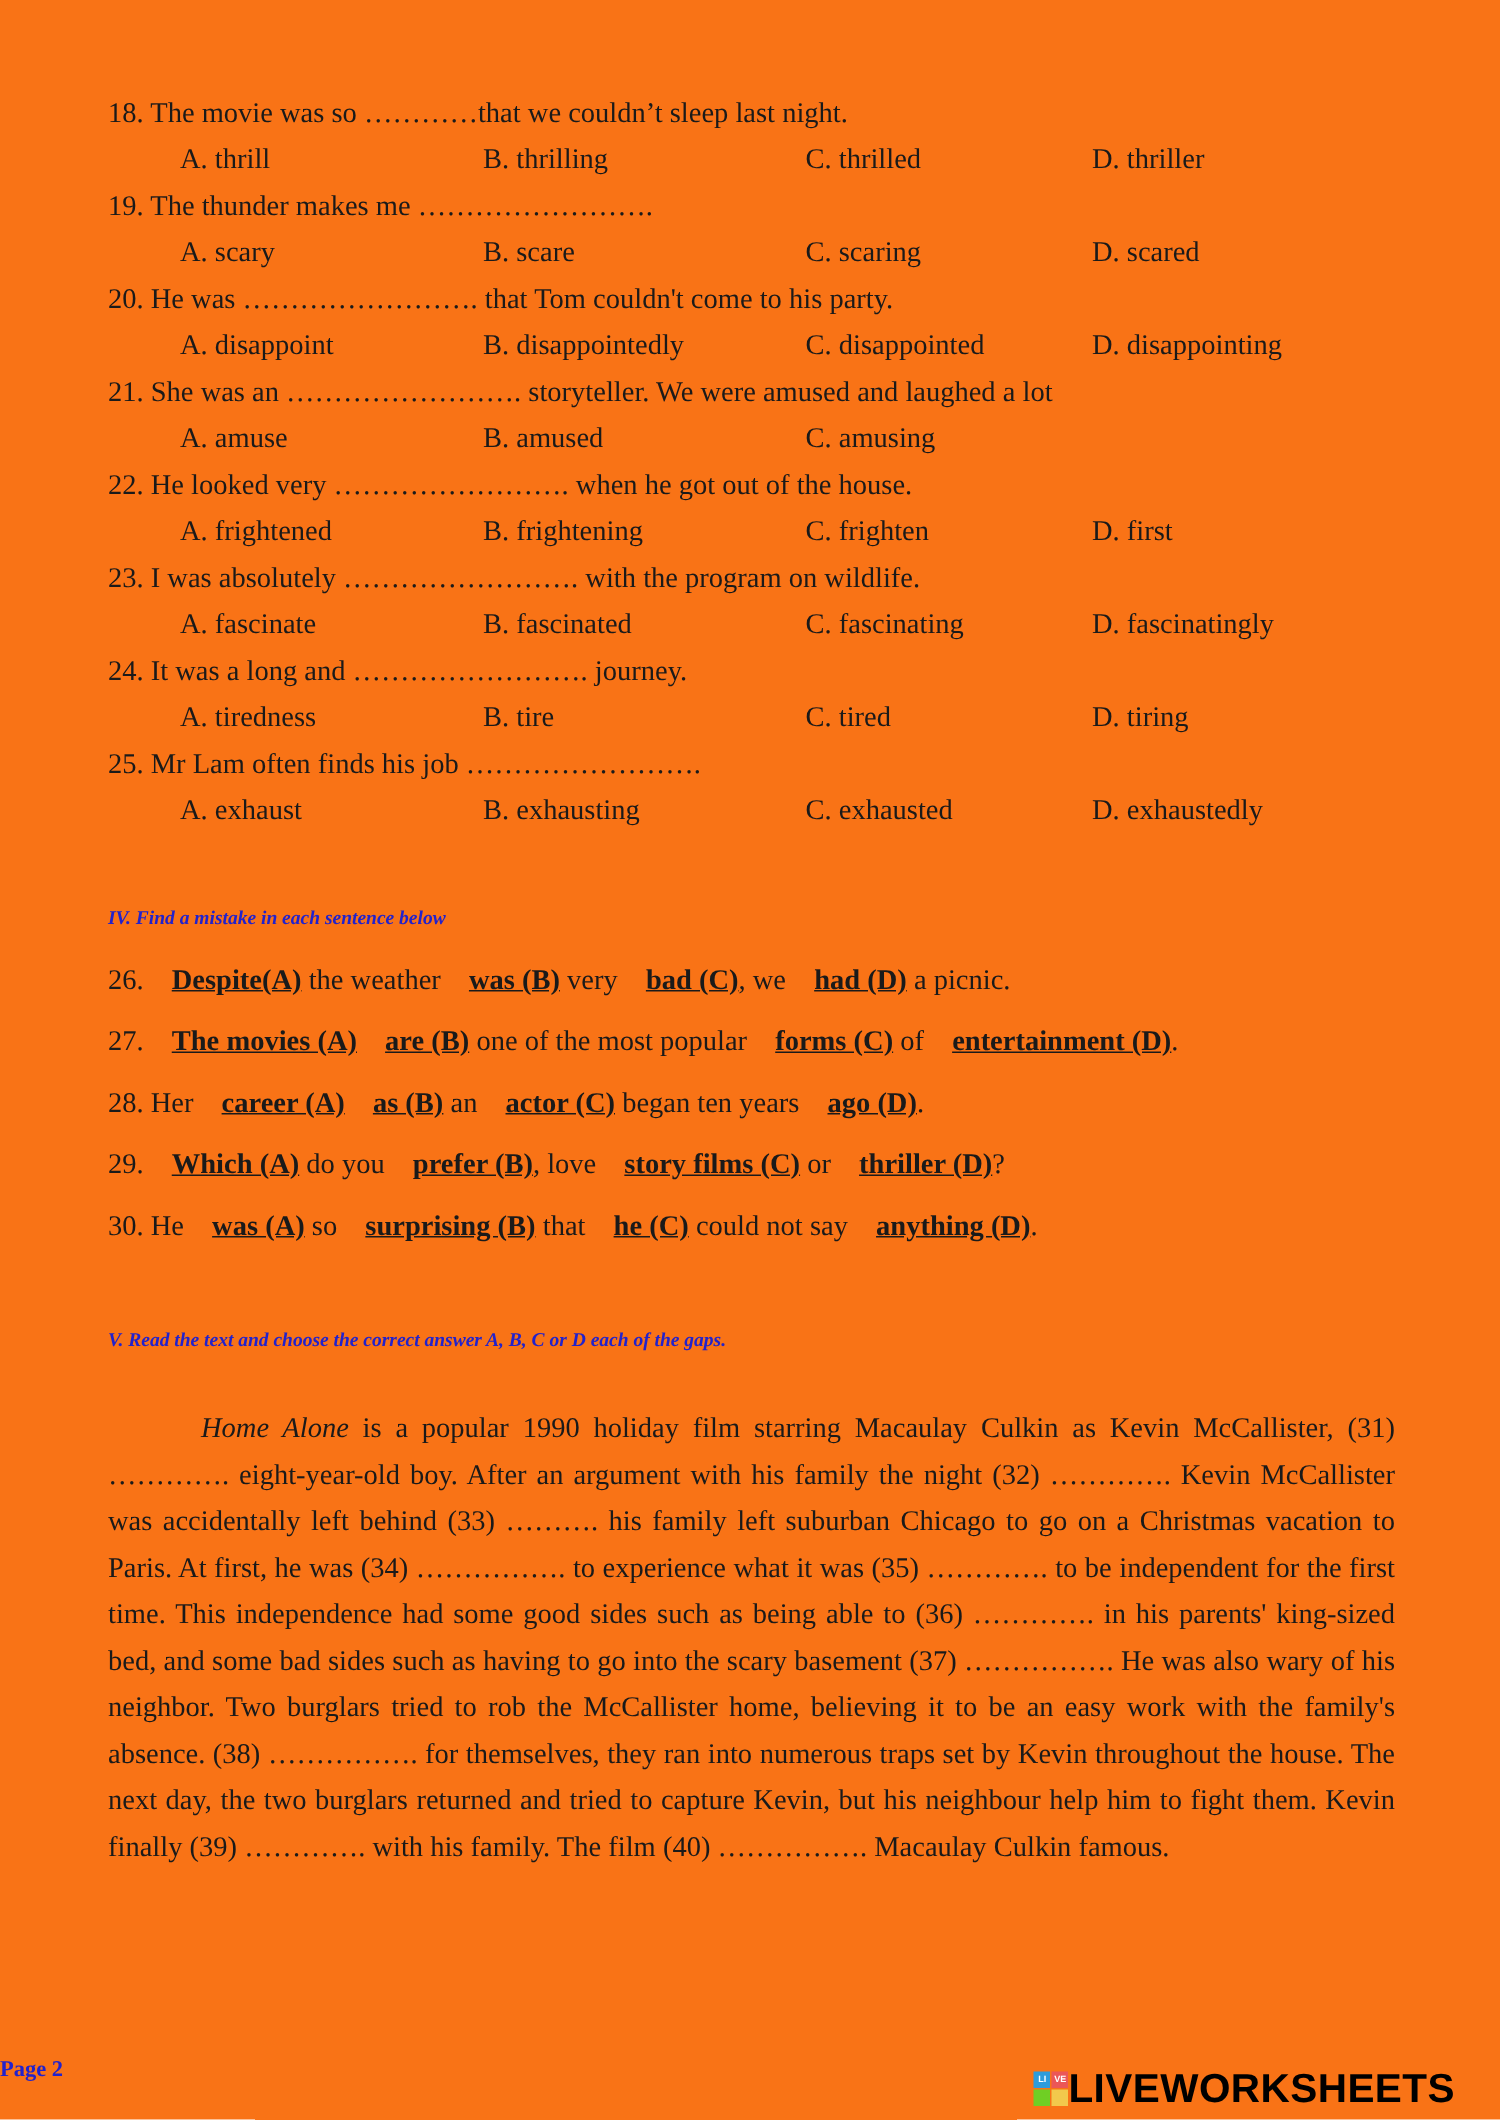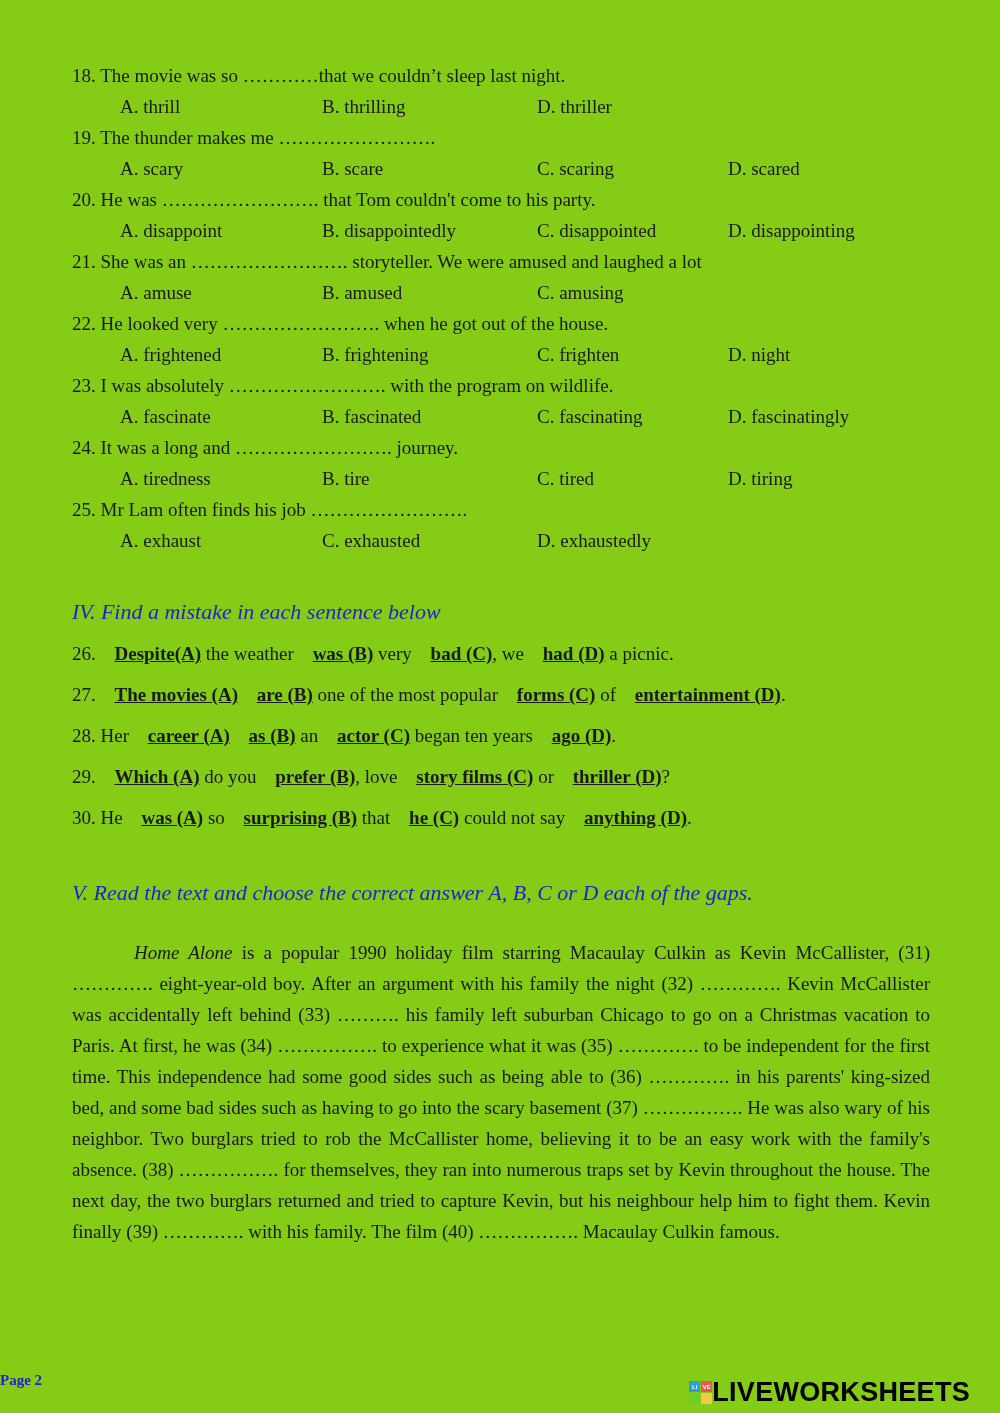--- a/index.html
+++ b/index.html
@@ -1,35 +1,35 @@
 <!DOCTYPE html>
 <html style="--heading_blue: #2222CC; --text: #1a1a1a; --logo_blue: #2D9CDB; --logo_red: #EB5757; --logo_green: #6FCF24; --logo_yellow: #F2C94C;"><head>
 <meta charset="utf-8">
 <style>
   * { margin:0; padding:0; box-sizing:border-box; }
   html,body { background:#ffffff; }
   .page {
     position:relative; width:1000px; height:1413px; margin:0 auto;
-    background:#84cc16; overflow:hidden;
+    background:#f97316; overflow:hidden;
     font-family:"Liberation Serif","DejaVu Serif",serif;
     color:var(--text,#1a1a1a); font-size:19px;
   }
   .content { padding:60px 70px 0 72px; }
 
   .question { }
   .q-text { line-height:31px; white-space:nowrap; }
   .q-options {
     display:grid; grid-template-columns:202px 215px 191px 1fr;
     padding-left:48px; line-height:31px;
   }
   .q-option { cursor:pointer; }
 
   .sec-heading {
-    color:var(--heading_blue,#2222CC); font-weight:normal; font-style:italic;
-    font-size:22px; line-height:31px; margin-top:40px; margin-bottom:11px;
+    color:var(--heading_blue,#2222CC); font-weight:bold; font-style:italic;
+    font-size:13px; line-height:31px; margin-top:40px; margin-bottom:11px;
   }
   .sec-heading.v { margin-top:44px; margin-bottom:29px; }
 
   .mistake { line-height:31px; margin-bottom:10px; }
   .bu { font-weight:bold; text-decoration:underline; cursor:pointer;margin-left:14px; }
 
   .passage { text-align:justify; line-height:31px; text-indent:62px; }
   .it { font-style:italic; }
 
   .page-num {
@@ -61,20 +61,21 @@
 
 <div class="page">
   <div class="content">
 
     <div id="questions">
         <div class="question">
           <div class="q-text">18. The movie was so …………that we couldn’t sleep last night.</div>
           <div class="q-options">
             <span class="q-option">A. thrill</span>
             <span class="q-option">B. thrilling</span>
+            <span class="q-option">C. thrilled</span>
             <span class="q-option">D. thriller</span>
           </div>
         </div>
         <div class="question">
           <div class="q-text">19. The thunder makes me …………………….</div>
           <div class="q-options">
             <span class="q-option">A. scary</span>
             <span class="q-option">B. scare</span>
             <span class="q-option">C. scaring</span>
             <span class="q-option">D. scared</span>
@@ -96,21 +97,21 @@
             <span class="q-option">B. amused</span>
             <span class="q-option">C. amusing</span>
           </div>
         </div>
         <div class="question">
           <div class="q-text">22. He looked very ……………………. when he got out of the house.</div>
           <div class="q-options">
             <span class="q-option">A. frightened</span>
             <span class="q-option">B. frightening</span>
             <span class="q-option">C. frighten</span>
-            <span class="q-option">D. night</span>
+            <span class="q-option">D. first</span>
           </div>
         </div>
         <div class="question">
           <div class="q-text">23. I was absolutely ……………………. with the program on wildlife.</div>
           <div class="q-options">
             <span class="q-option">A. fascinate</span>
             <span class="q-option">B. fascinated</span>
             <span class="q-option">C. fascinating</span>
             <span class="q-option">D. fascinatingly</span>
           </div>
@@ -121,20 +122,21 @@
             <span class="q-option">A. tiredness</span>
             <span class="q-option">B. tire</span>
             <span class="q-option">C. tired</span>
             <span class="q-option">D. tiring</span>
           </div>
         </div>
         <div class="question">
           <div class="q-text">25. Mr Lam often finds his job …………………….</div>
           <div class="q-options">
             <span class="q-option">A. exhaust</span>
+            <span class="q-option">B. exhausting</span>
             <span class="q-option">C. exhausted</span>
             <span class="q-option">D. exhaustedly</span>
           </div>
         </div>
       </div>
 
     <div class="sec-heading">IV. Find a mistake in each sentence below</div>
 
     <div id="mistakes">
         <div class="mistake"><span>26. </span><span class="bu">Despite(A)</span><span> the weather </span><span class="bu">was (B)</span><span> very </span><span class="bu">bad (C)</span><span>, we </span><span class="bu">had (D)</span><span> a picnic.</span></div>

